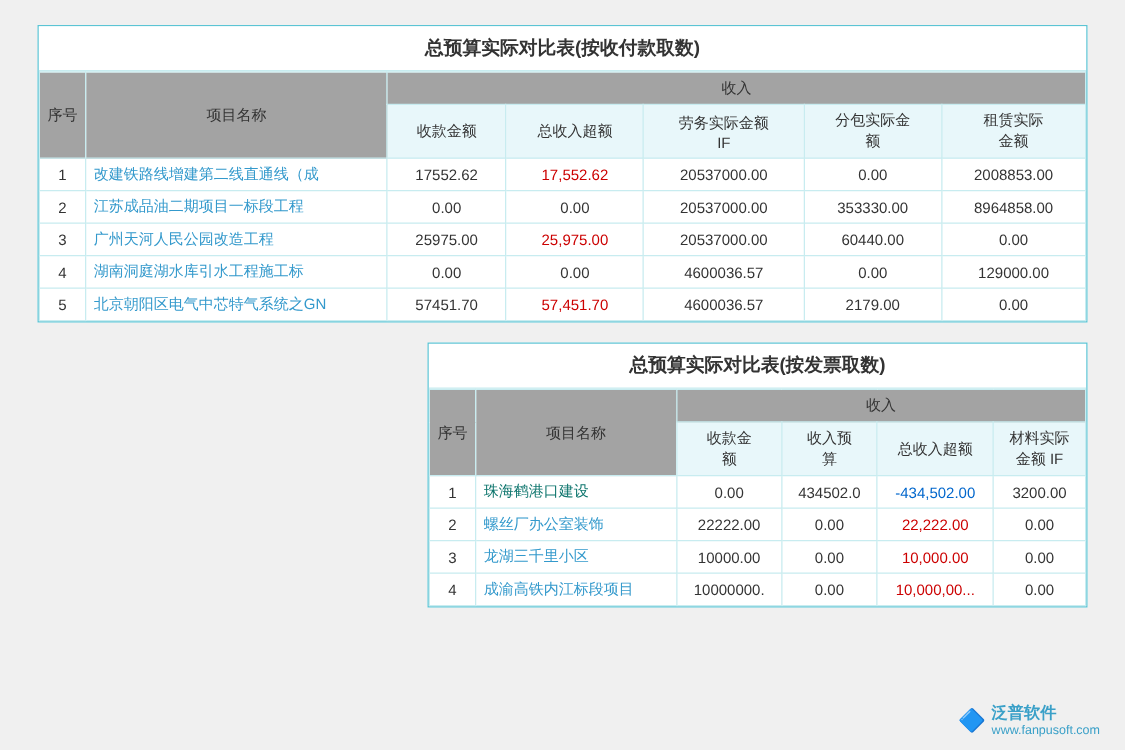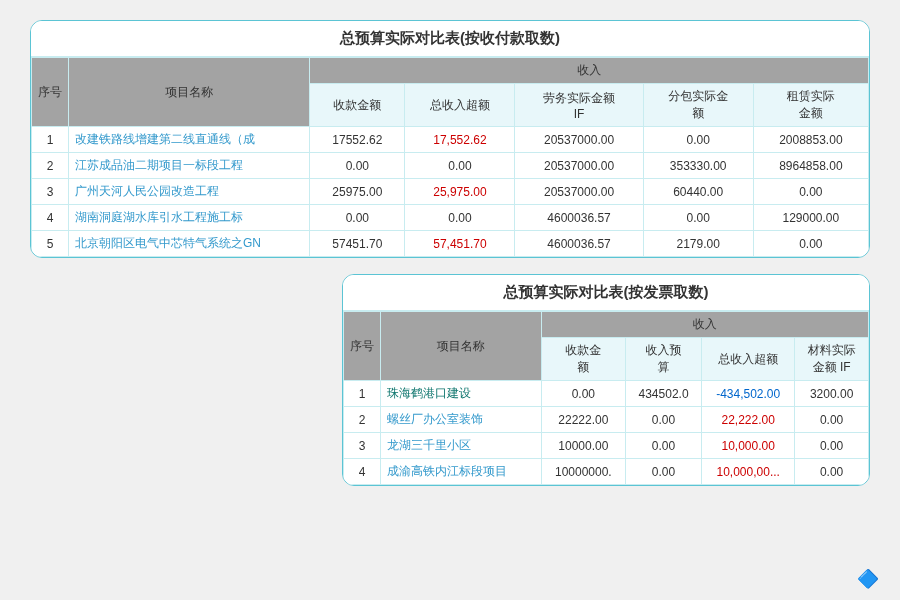--- a/index.html
+++ b/index.html
@@ -15,21 +15,21 @@
     }
     .main-container {
       padding: 20px 30px;
       display: flex;
       flex-direction: column;
       gap: 16px;
     }
     .table-panel {
       background: #fff;
       border: 1.5px solid #5bc4d4;
-      border-radius: 12px;
+      border-radius: 0;
       overflow: hidden;
     }
     .panel-title {
       text-align: center;
       font-size: 15px;
       font-weight: bold;
       color: #333;
       padding: 8px 4px;
       background: #fff;
       border-bottom: 1px solid #c8ecf0;
@@ -228,13 +228,17 @@
   </tr>
           </tbody>
       </table>
     </div>
   </div>
 
 </div>
 
 <div class="logo-area">
   <span class="logo-icon">🔷</span>
+  <div>
+    <span class="logo-text">泛普软件</span>
+    <span class="logo-sub">www.fanpusoft.com</span>
+  </div>
 </div>
 
 </body></html>

